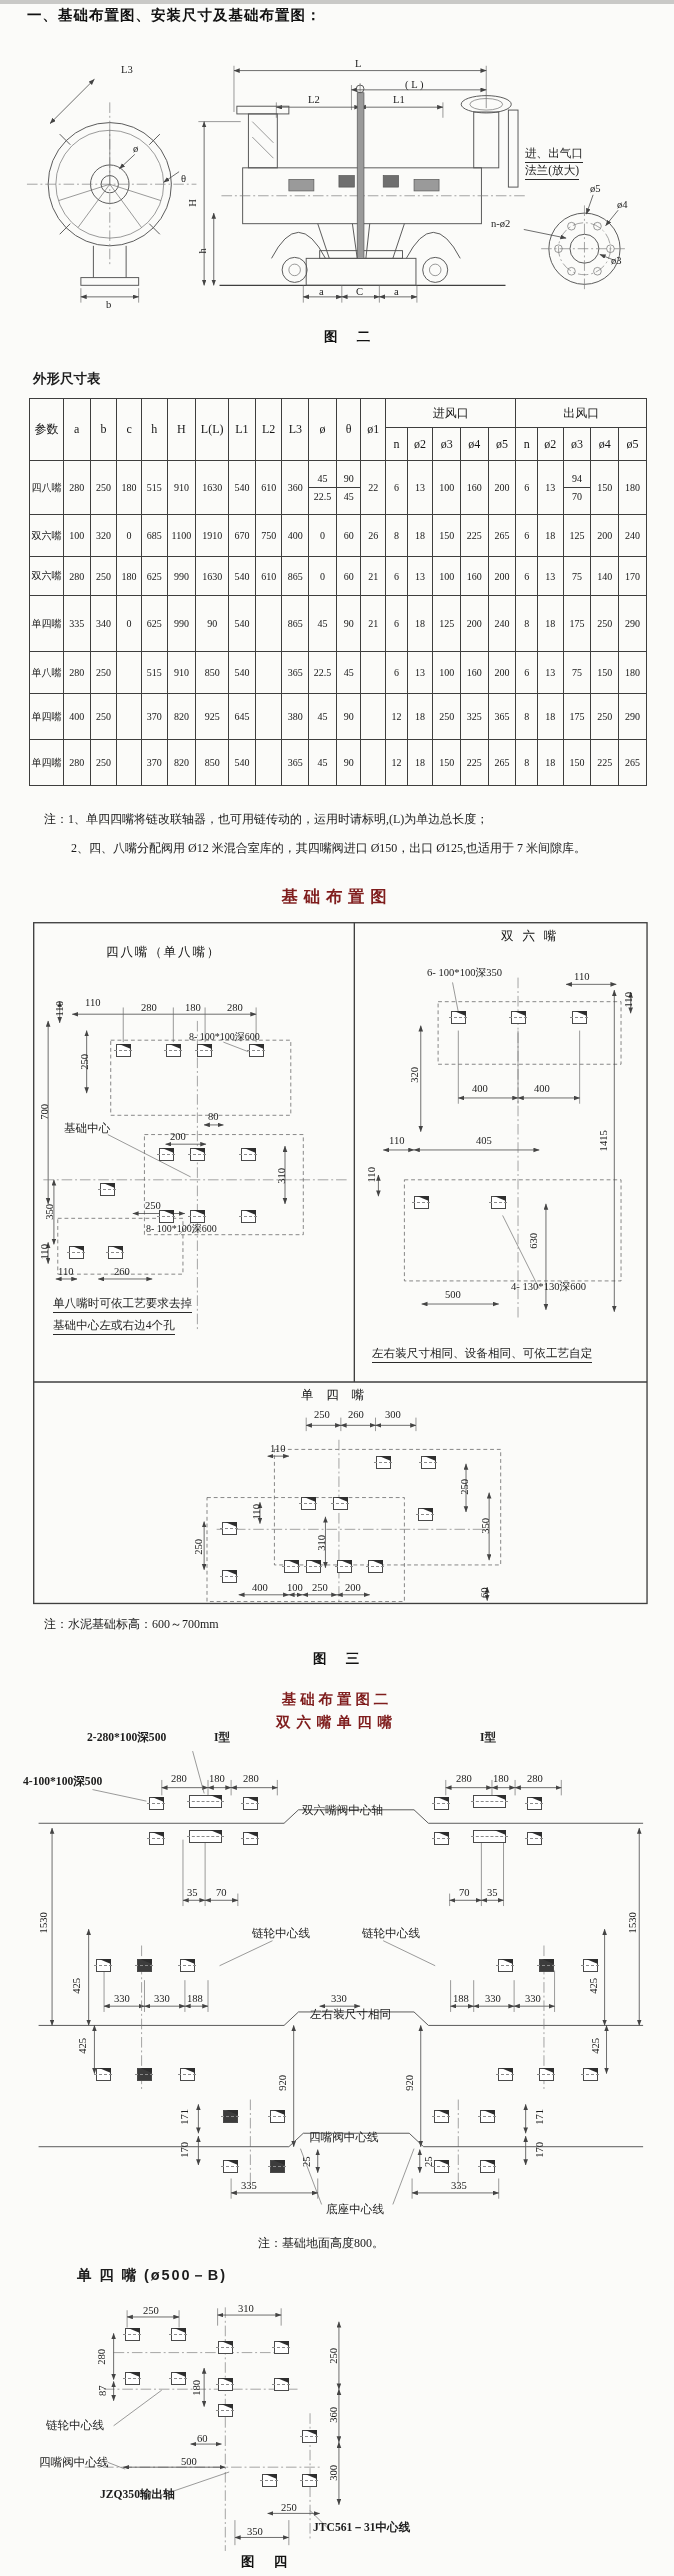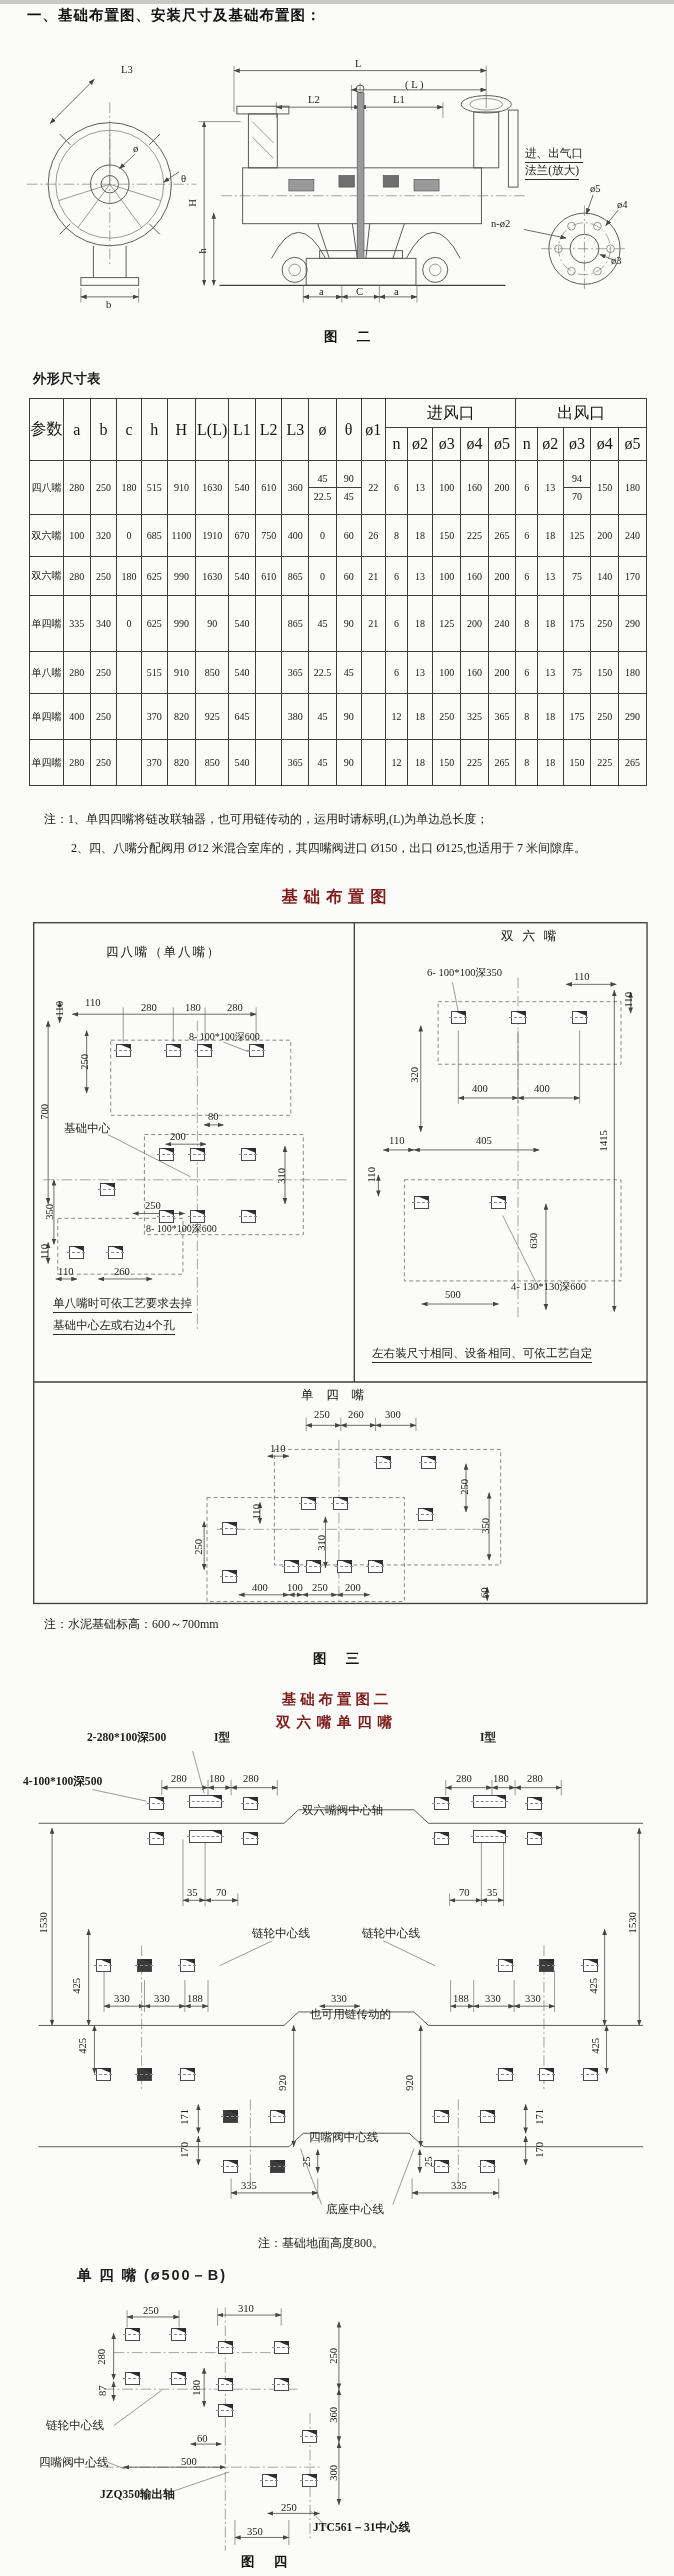--- a/index.html
+++ b/index.html
@@ -31,21 +31,21 @@
     border-top:5.8px solid #2e2e2e;border-left:12.5px solid transparent;}
   .bolt::after{content:"";position:absolute;left:-2.9px;right:-2.9px;top:4.8px;border-top:1px dashed #8a8a8a;}
   .bolt.wide{width:33px;}
   .bolt.dark{background:#3c3c3c;}
   
   #size-table-wrap{position:absolute;left:29px;top:398px;}
   table.size{border-collapse:collapse;table-layout:fixed;width:618px;font:10px "Liberation Serif",serif;color:#151515;}
   table.size th,table.size td{border:1px solid #3e3e3e;text-align:center;vertical-align:middle;padding:0;font-weight:normal;overflow:hidden;}
   table.size thead tr:nth-child(1){height:29px;}
   table.size thead tr:nth-child(2){height:33px;}
-  table.size thead th{font-size:16px;}
+  table.size thead th{font-size:12px;}
   table.size tbody tr:nth-child(1){height:54px;}
   table.size tbody tr:nth-child(2){height:42px;}
   table.size tbody tr:nth-child(3){height:39px;}
   table.size tbody tr:nth-child(4){height:56px;}
   table.size tbody tr:nth-child(5){height:42px;}
   table.size tbody tr:nth-child(6){height:46px;}
   table.size tbody tr:nth-child(7){height:46px;}
   td.split div{padding:2.9px 0;}
   td.split div.top{border-bottom:1px solid #3e3e3e;}
   .note-line{position:absolute;font:12px "Liberation Serif",serif;color:#1a1a1a;white-space:nowrap;}
@@ -713,21 +713,21 @@
     <span class="lb cn" style="left:362px;top:252px;">链轮中心线</span>
     <span class="lb v" style="left:69px;top:304px;">425</span>
     <span class="lb v" style="left:586px;top:304px;">425</span>
     <span class="lb" style="left:114px;top:317px;">330</span>
     <span class="lb" style="left:154px;top:317px;">330</span>
     <span class="lb" style="left:187px;top:317px;">188</span>
     <span class="lb" style="left:331px;top:317px;">330</span>
     <span class="lb" style="left:453px;top:317px;">188</span>
     <span class="lb" style="left:485px;top:317px;">330</span>
     <span class="lb" style="left:525px;top:317px;">330</span>
-    <span class="lb cn" style="left:310px;top:333px;">也可用链传动的</span>
+    <span class="lb cn" style="left:310px;top:333px;">左右装尺寸相同</span>
     <span class="lb v" style="left:75px;top:364px;">425</span>
     <span class="lb v" style="left:588px;top:364px;">425</span>
     <span class="lb v" style="left:275px;top:401px;">920</span>
     <span class="lb v" style="left:402px;top:401px;">920</span>
     <span class="lb v" style="left:177px;top:435px;">171</span>
     <span class="lb v" style="left:177px;top:468px;">170</span>
     <span class="lb v" style="left:532px;top:435px;">171</span>
     <span class="lb v" style="left:532px;top:468px;">170</span>
     <span class="lb cn" style="left:309px;top:456px;">四嘴阀中心线</span>
     <span class="lb v" style="left:302px;top:480px;">25</span>

